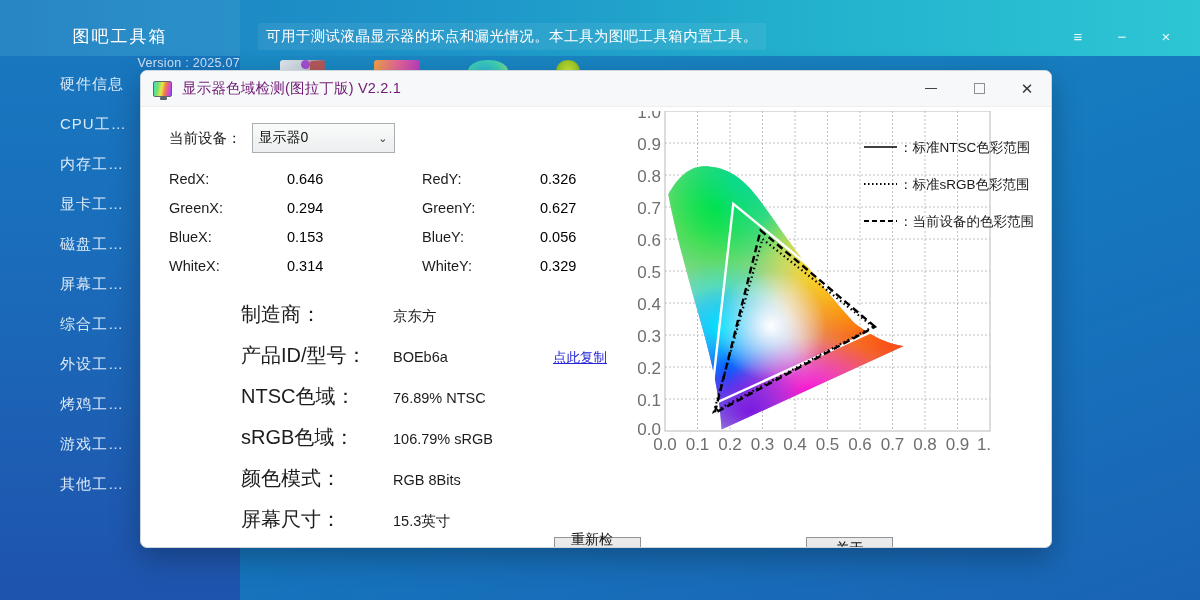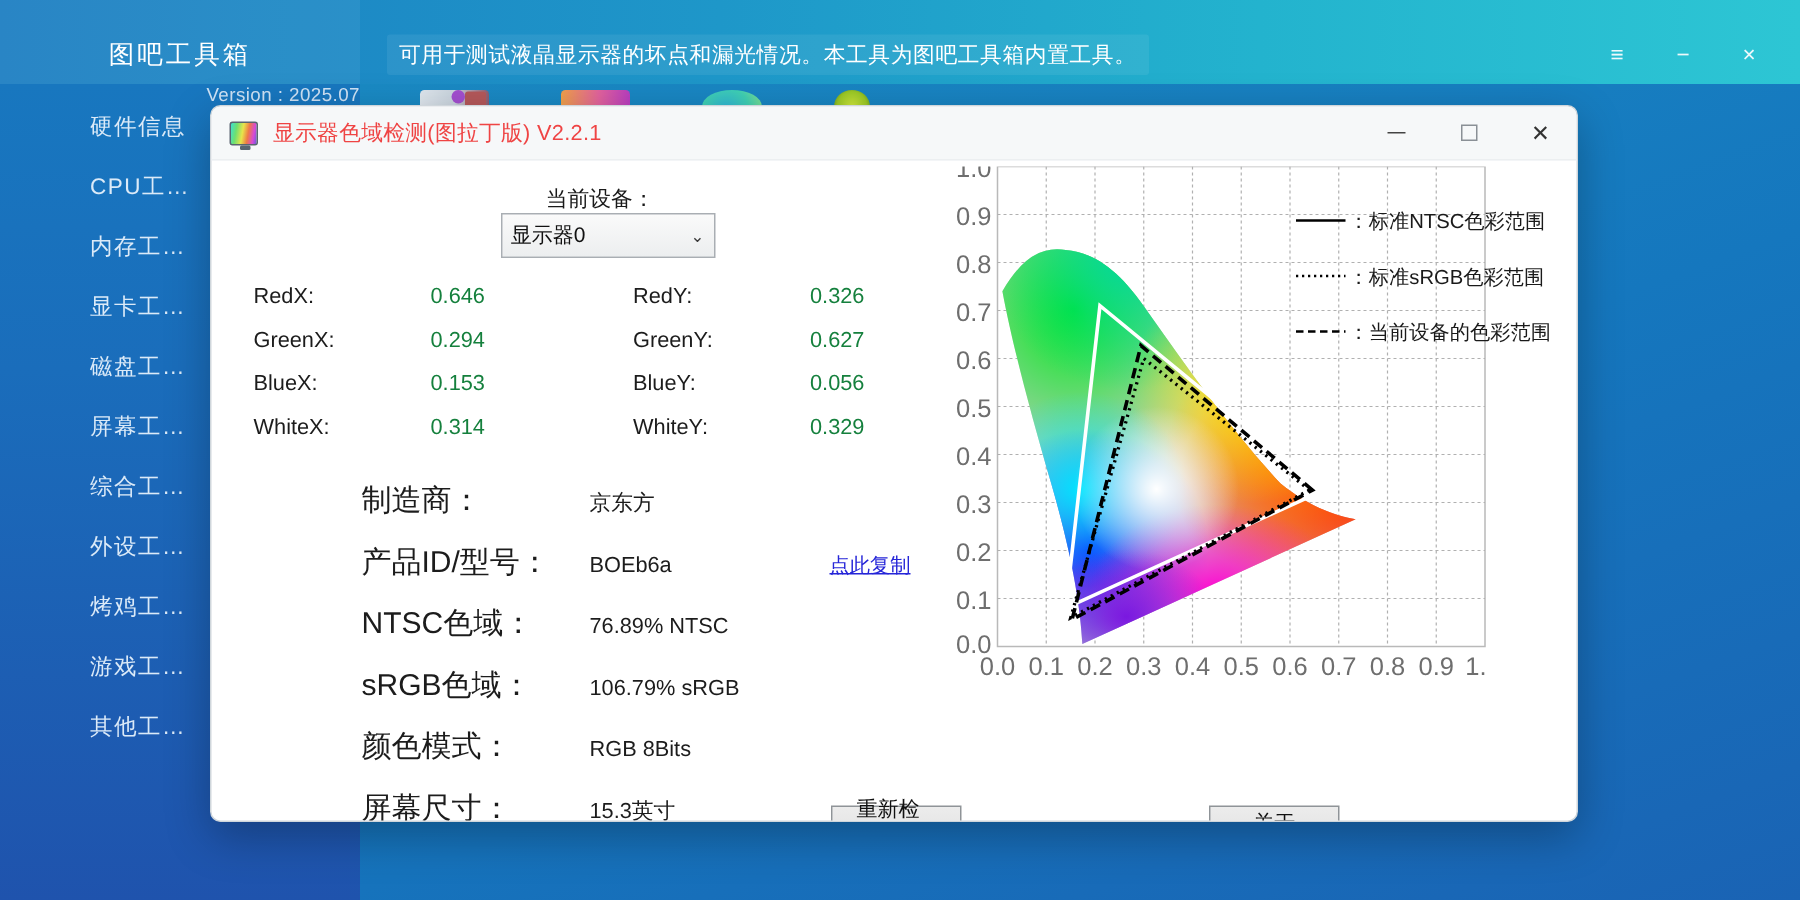--- a/index.html
+++ b/index.html
@@ -108,58 +108,58 @@
     width: 19px; height: 16px; margin-left: 12px; margin-right: 10px;
     border-radius: 2px; position: relative; flex: none;
     background: linear-gradient(100deg,#3fe0d0 0%, #6ee070 22%, #e8e44a 45%, #ef7a45 65%, #d84ad6 85%, #6a5ae0 100%);
     border: 1.5px solid #5a6570;
   }
   #dialog-app-icon::after {
     content: ""; position: absolute; left: 6px; bottom: -4px;
     width: 7px; height: 3px; background: #5a6570; border-radius: 1px;
   }
   #dialog-title {
-    font-size: 14.5px; color: #ef4444; letter-spacing: .2px;
+    font-size: 14.5px; color: #701a75; letter-spacing: .2px;
   }
   #dialog-window-controls { margin-left: auto; display: flex; height: 100%; }
   .dlg-wc {
     width: 48px; display: flex; align-items: center; justify-content: center;
     color: #333; font-size: 15px; cursor: pointer;
   }
   .mini-glyph { display:inline-block; width:12px; height:1.5px; background:#444; }
   .maxi-glyph { display:inline-block; width:11px; height:11px; border:1.5px solid #8a9096; }
 
   #dialog-body { position: relative; height: 441px; }
 
   
   #left-panel {
     position: absolute; left: 0; top: 0; width: 500px; height: 100%;
   }
   #device-row {
-    display: flex; align-items: center; margin: 16px 0 0 28px; flex-direction: column;
+    display: flex; align-items: center; margin: 16px 0 0 28px;
   }
   #device-label { font-size: 14.5px; color: #1a1a1a; margin-right: 10px; }
   #device-select {
     width: 143px; height: 24px; border: 1px solid #a9aeb3;
     background: linear-gradient(180deg,#fafafa 0%, #eceeef 100%);
     display: flex; align-items: center; padding: 14px 6px;
     font-size: 14px; color: #111; cursor: pointer; position: relative;
   }
   #device-select .chev {
     margin-left: auto; font-size: 11px; color: #3a3a3a;
   }
 
   
   #xy-grid {
     margin: 18px 0 0 28px; width: 460px;
     display: grid; grid-template-columns: 118px 135px 118px 80px;
     row-gap: 13px; align-items: baseline;
   }
   .xy-label { font-size: 14.5px; color: #1c1c1c; }
-  .xy-value { font-size: 14.5px; color: #15803d; }
+  .xy-value { font-size: 14.5px; color: #000000; }
 
   
   #details {
     margin: 27px 0 0 100px; width: 390px;
     display: grid; grid-template-columns: 152px 160px 70px;
     row-gap: 14px; align-items: baseline;
   }
   .det-label { font-size: 20px; color: #1c1c1c; }
   .det-value { font-size: 14.5px; color: #1c1c1c; }
   #copy-link {

